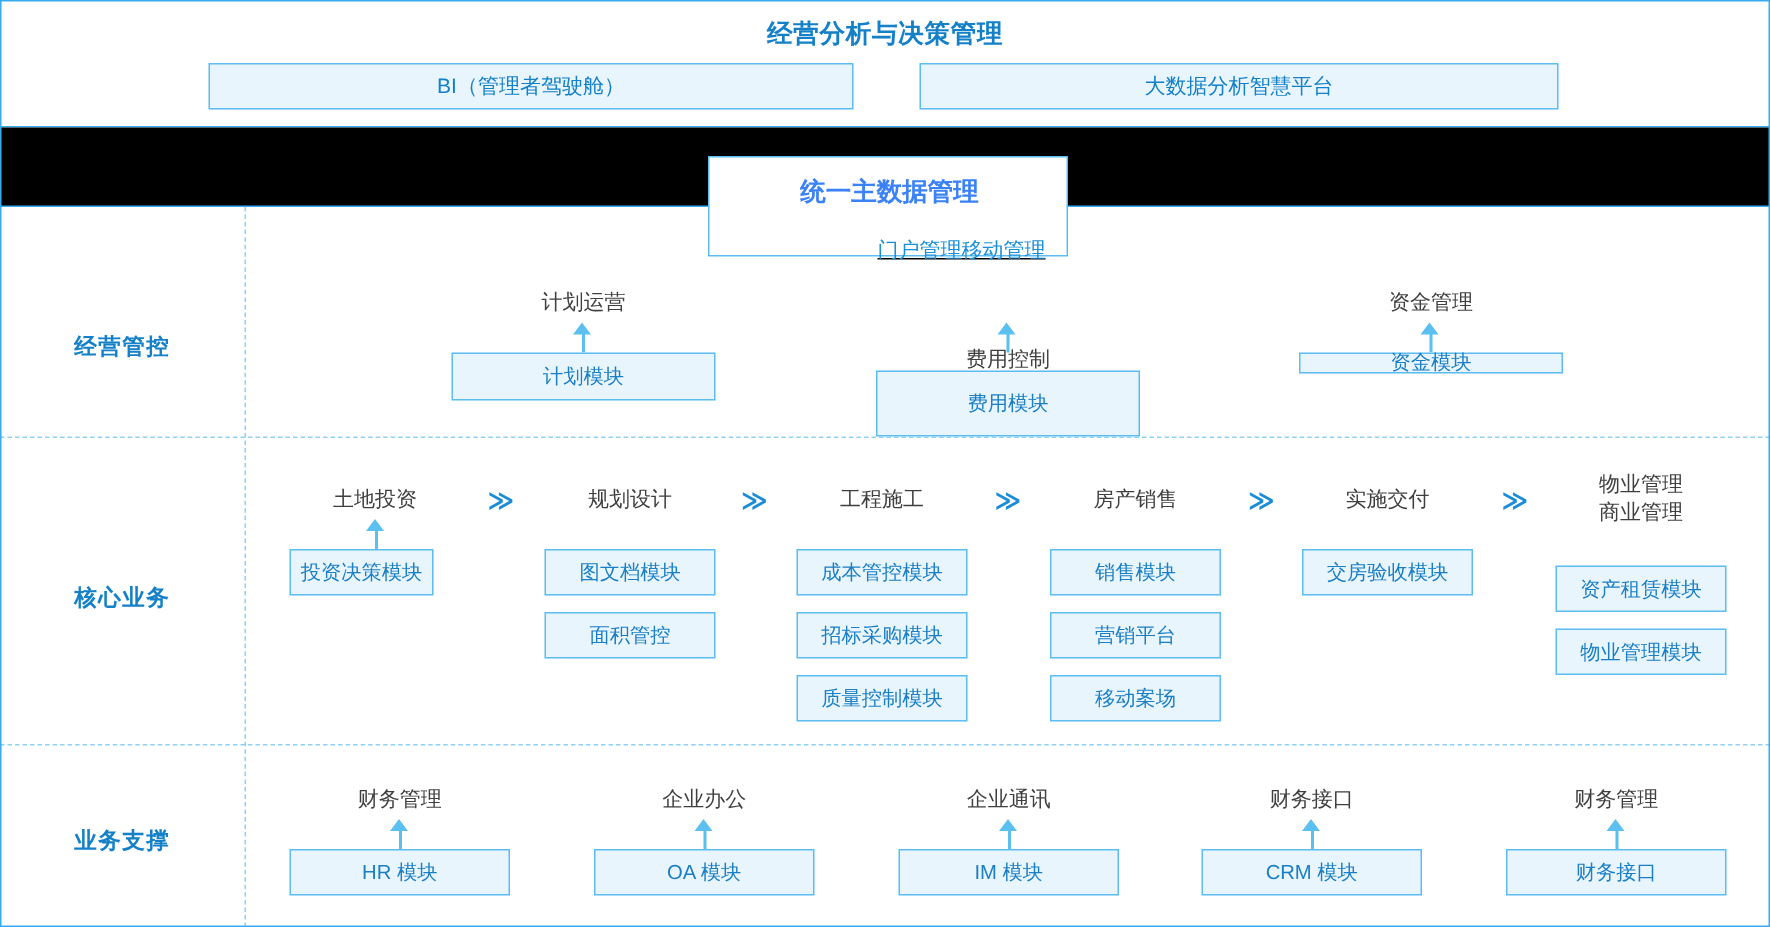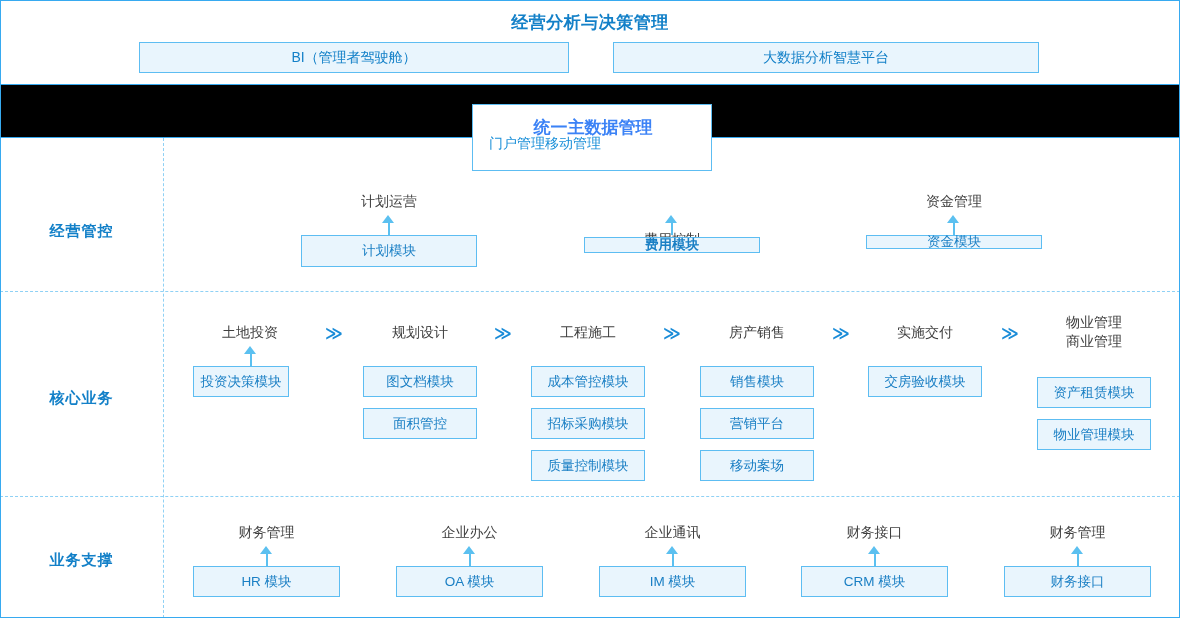--- a/index.html
+++ b/index.html
@@ -87,26 +87,27 @@
     position:absolute;
     left:0; top:11px;
     width:240px;
     text-align:center;
     font-size:17px;
     font-weight:bold;
     color:#3b82f6;
   }
   .mdm-links{
     position:absolute;
-    left:0; top:30px;
+    left:0; top:53px;
     width:240px;
     display:flex;
-    justify-content:flex-start;
+    justify-content:flex-end;
     padding:0 16px;
     box-sizing:border-box;
+    text-decoration:underline;
   }
   .mdm-link{
     font-size:14px;
     color:#1a8fd8;
   }
 
   
   .body-area{
     position:absolute;
     left:0; top:138px;
@@ -232,21 +233,21 @@
       <div class="head"></div>
         <div class="stem" style="height:15px;"></div>
     </div>
     <div class="mod" style="left:301px; top:97px; width:176px; height:32px;">计划模块</div>
 
     <div class="col-head" style="left:584px; top:54px; width:176px;margin-top:38px;">费用控制</div>
     <div class="uparrow" style="left:665px; top:77px; height:20px;">
       <div class="head"></div>
         <div class="stem" style="height:15px;"></div>
     </div>
-    <div class="mod" style="left:584px; top:99px; width:176px; height:16px;font-weight:bold;">费用模块</div>
+    <div class="mod" style="left:584px; top:109px; width:176px; height:44px;">费用模块</div>
 
     <div class="col-head" style="left:866px; top:54px; width:176px;">资金管理</div>
     <div class="uparrow" style="left:947px; top:77px; height:20px;">
       <div class="head"></div>
         <div class="stem" style="height:15px;"></div>
     </div>
     <div class="mod" style="left:866px; top:97px; width:176px; height:14px;">资金模块</div>
 
     <div class="col-head" style="left:180px; top:185px; width:140px;">土地投资</div>
     <div class="uparrow" style="left:244px; top:208px; height:20px;">

